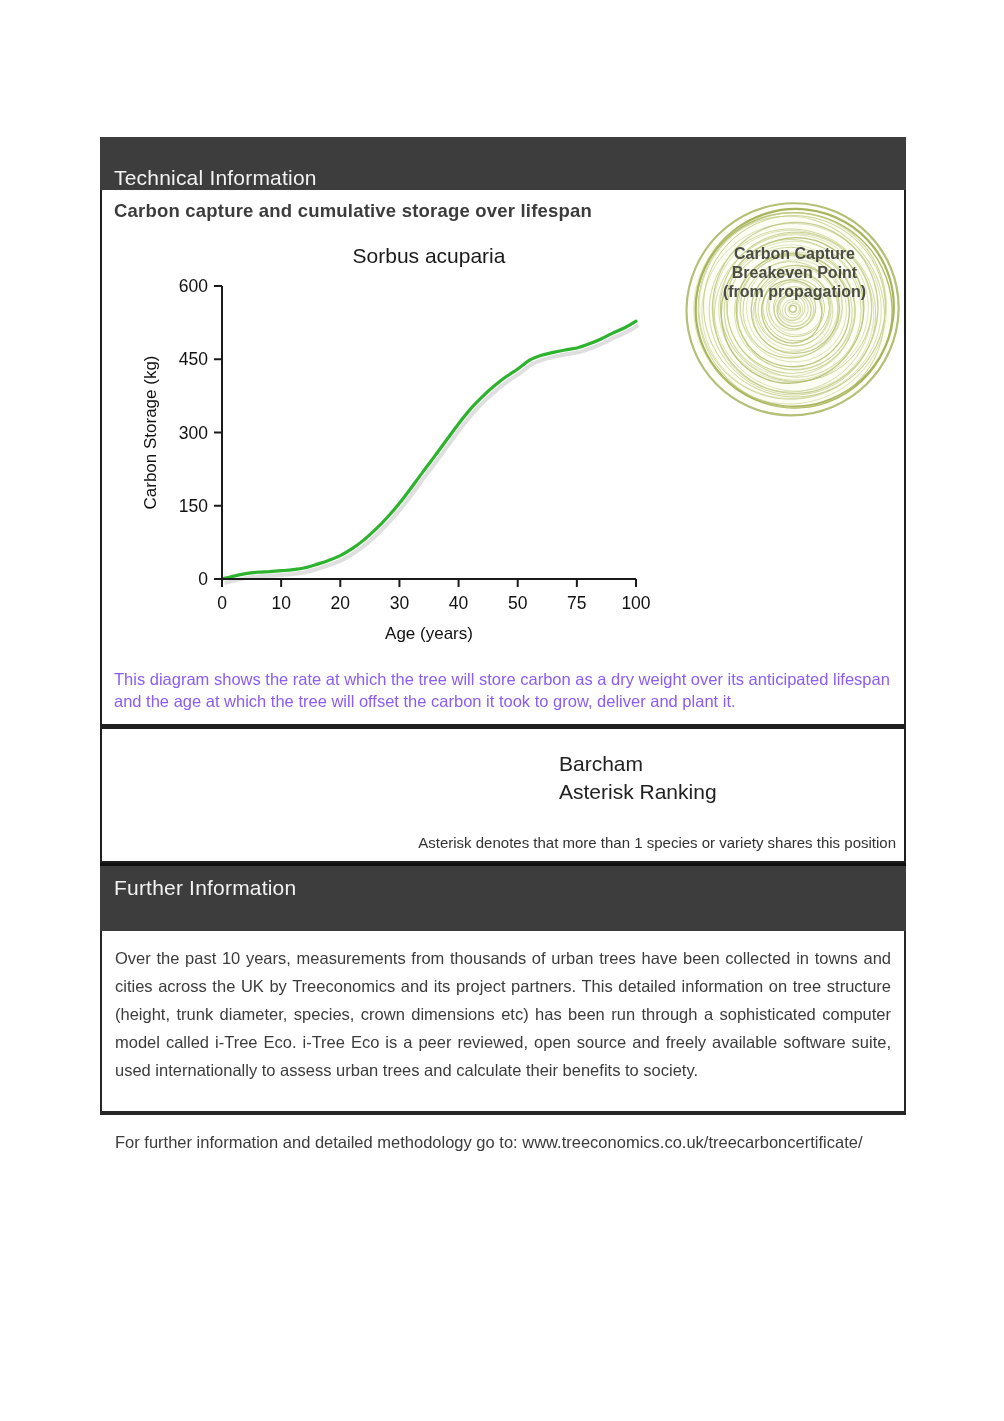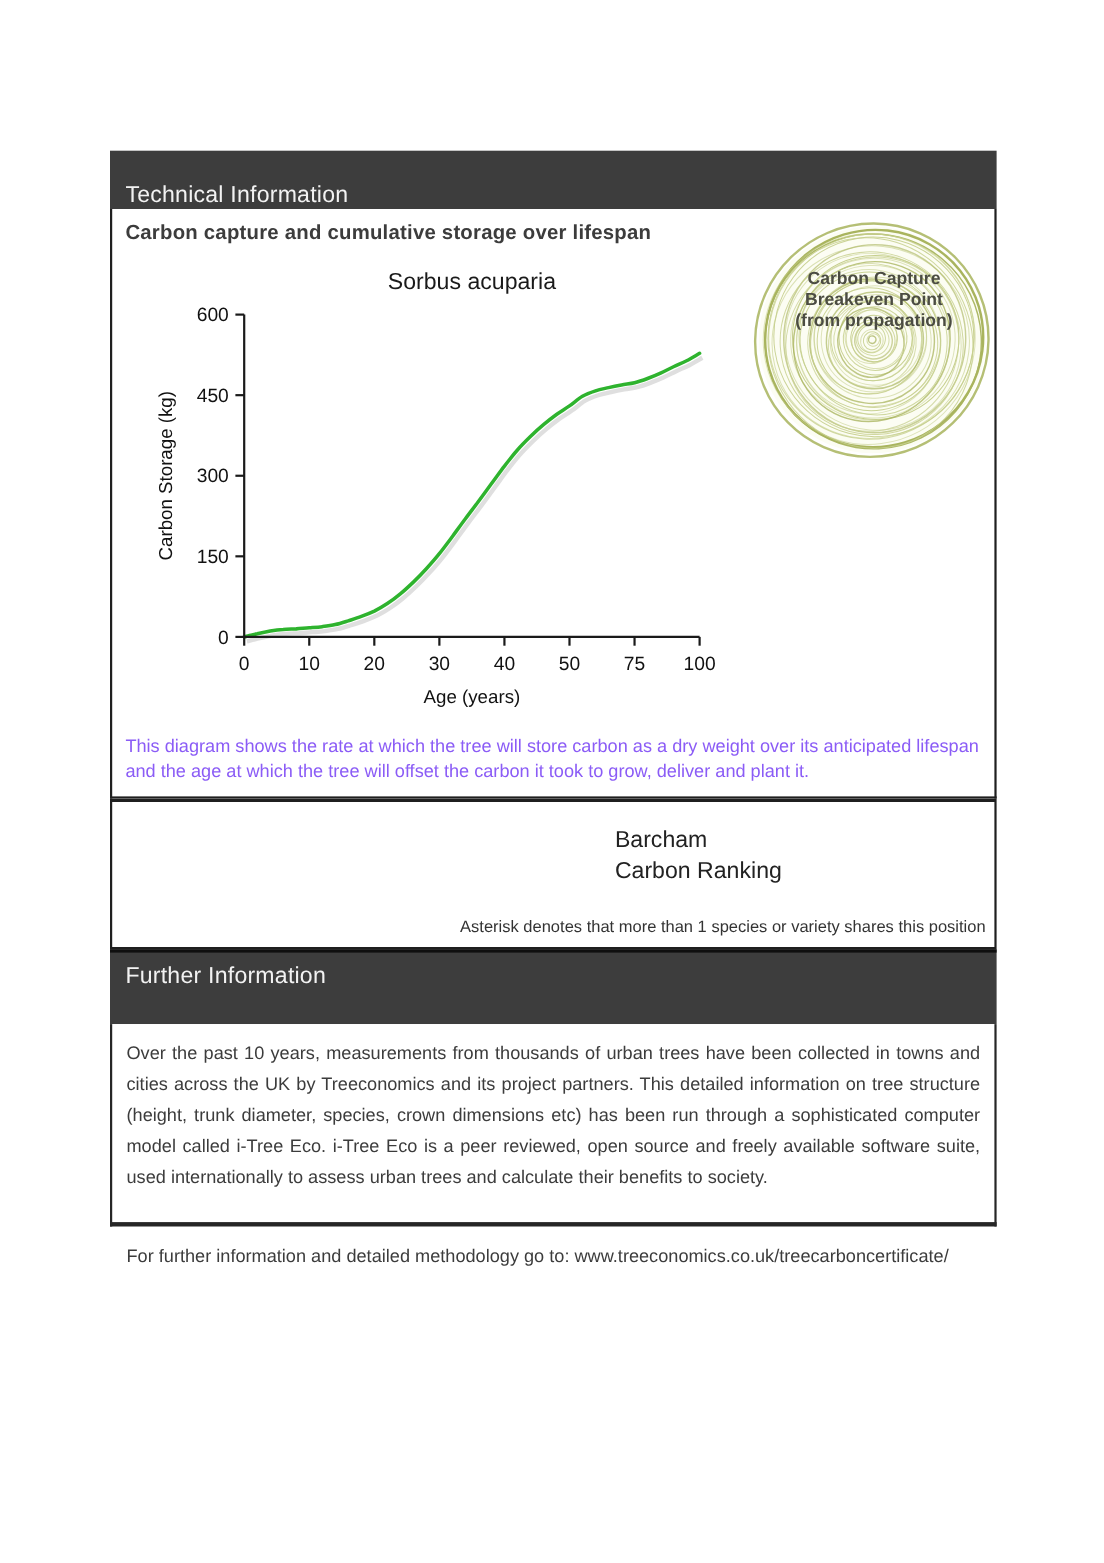--- a/index.html
+++ b/index.html
@@ -147,21 +147,21 @@
       </div>
     </div>
 
     <p class="diagram-note">This diagram shows the rate at which the tree will store carbon as a dry weight over its anticipated lifespan and the age at which the tree will offset the carbon it took to grow, deliver and plant it.</p>
   </section>
 
   <section class="ranking">
     <div class="ranking-left">
       <div class="ranking-title">
         <span>Barcham</span><br>
-        <span>Carbon Ranking</span>
+        <span>Asterisk Ranking</span>
       </div>
       <div class="ranking-note">Asterisk denotes that more than 1 species or variety shares this position</div>
     </div>
   </section>
 
   <header class="bar bar-further">
     <span>Further Information</span>
   </header>
 
   <section class="further-box">

